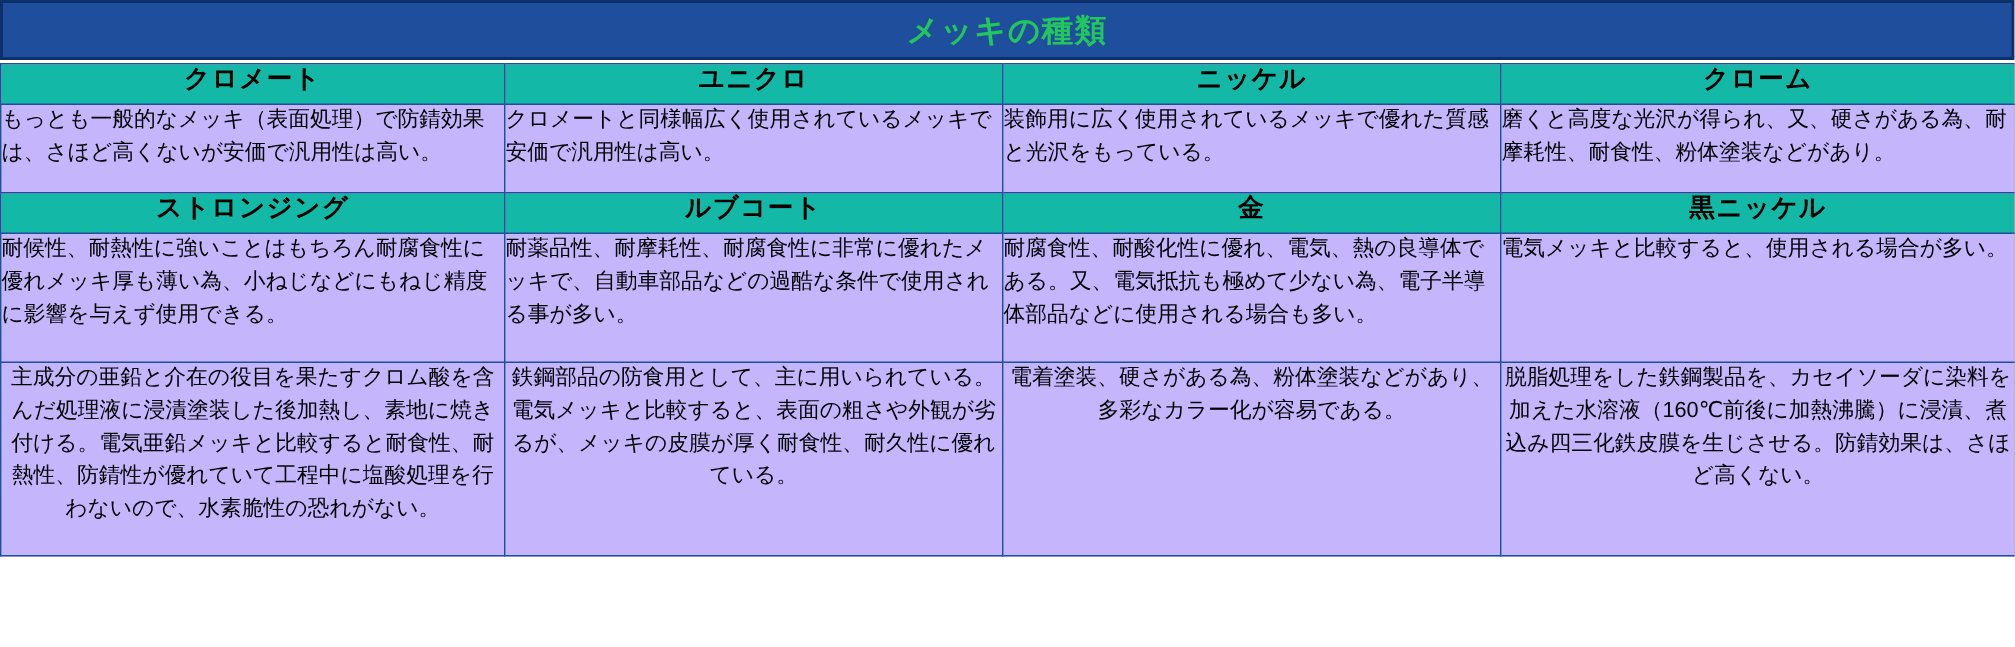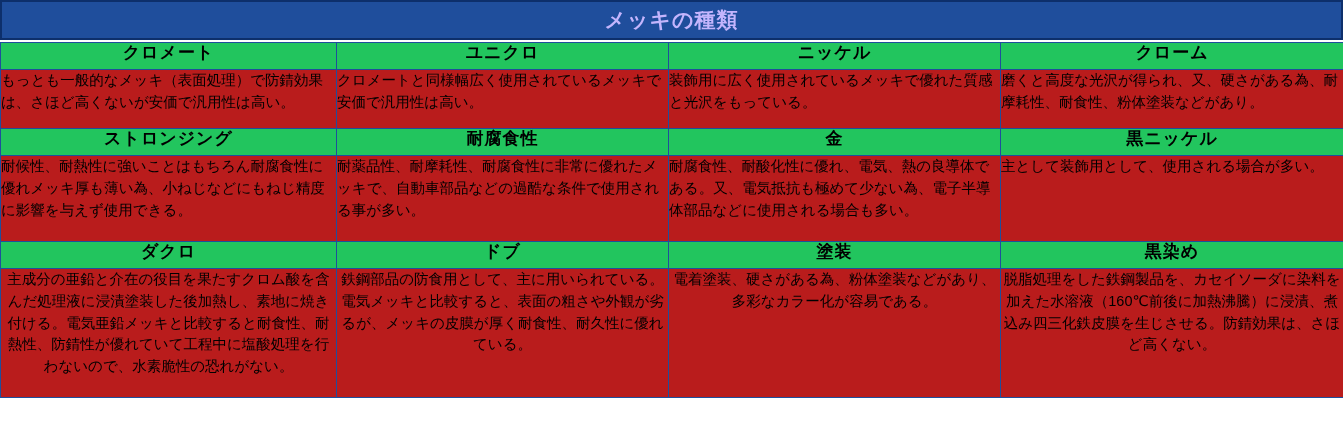--- a/index.html
+++ b/index.html
@@ -27,21 +27,21 @@
     width: 1343px;
     height: 40px;
     background: #1f4e9c;
     border: 2px solid #0d2f6b;
     box-sizing: border-box;
     display: flex;
     align-items: center;
     justify-content: center;
   }
   .title-bar .title-text {
-    color: #c4b5fd;
+    color: #22c55e;
     font-size: 21px;
     font-weight: bold;
     letter-spacing: 1px;
   }
   table.plating {
     position: absolute;
     left: 0;
     top: 42px;
     width: 1343px;
     border-collapse: collapse;
@@ -50,31 +50,31 @@
   table.plating col.c1 { width: 336px; }
   table.plating col.c2 { width: 332px; }
   table.plating col.c3 { width: 332px; }
   table.plating col.c4 { width: 343px; }
   table.plating td {
     border: 1px solid #1f4e9c;
     vertical-align: top;
     padding: 0;
   }
   td.head {
-    background: #22c55e;
+    background: #14b8a6;
     text-align: center;
     font-weight: bold;
     font-size: 17px;
     padding: 5px 4px 6px 4px;
     letter-spacing: 1px;
     line-height: 1.2;
     vertical-align: middle;
   }
   td.body {
-    background: #b91c1c;
+    background: #c4b5fd;
     font-size: 14.5px;
     line-height: 1.5;
     padding: 4px 6px 6px 6px;
     letter-spacing: 0px;
   }
   td.body .cell-text {
     display: block;
     white-space: pre-wrap;
     word-break: break-all;
   }
@@ -116,45 +116,39 @@
         <td class="body">
             <span class="cell-text">装飾用に広く使用されているメッキで優れた質感と光沢をもっている。</span>
           </td>
         <td class="body">
             <span class="cell-text">磨くと高度な光沢が得られ、又、硬さがある為、耐摩耗性、耐食性、粉体塗装などがあり。</span>
           </td>
       </tr>
 
       <tr class="row-h">
         <td class="head">ストロンジング</td>
-        <td class="head">耐腐食性</td>
+        <td class="head">ルブコート</td>
         <td class="head">金</td>
         <td class="head">黒ニッケル</td>
       </tr>
       <tr class="r2">
         <td class="body">
             <span class="cell-text">耐候性、耐熱性に強いことはもちろん耐腐食性に優れメッキ厚も薄い為、小ねじなどにもねじ精度に影響を与えず使用できる。</span>
           </td>
         <td class="body">
             <span class="cell-text">耐薬品性、耐摩耗性、耐腐食性に非常に優れたメッキで、自動車部品などの過酷な条件で使用される事が多い。</span>
           </td>
         <td class="body">
             <span class="cell-text">耐腐食性、耐酸化性に優れ、電気、熱の良導体である。又、電気抵抗も極めて少ない為、電子半導体部品などに使用される場合も多い。</span>
           </td>
         <td class="body">
-            <span class="cell-text">主として装飾用として、使用される場合が多い。</span>
+            <span class="cell-text">電気メッキと比較すると、使用される場合が多い。</span>
           </td>
       </tr>
 
-      <tr class="row-h">
-        <td class="head">ダクロ</td>
-        <td class="head">ドブ</td>
-        <td class="head">塗装</td>
-        <td class="head">黒染め</td>
-      </tr>
       <tr class="r3">
         <td class="body">
             <span class="cell-text">主成分の亜鉛と介在の役目を果たすクロム酸を含んだ処理液に浸漬塗装した後加熱し、素地に焼き付ける。電気亜鉛メッキと比較すると耐食性、耐熱性、防錆性が優れていて工程中に塩酸処理を行わないので、水素脆性の恐れがない。</span>
           </td>
         <td class="body">
             <span class="cell-text">鉄鋼部品の防食用として、主に用いられている。
 電気メッキと比較すると、表面の粗さや外観が劣るが、メッキの皮膜が厚く耐食性、耐久性に優れている。</span>
           </td>
         <td class="body">
             <span class="cell-text">電着塗装、硬さがある為、粉体塗装などがあり、多彩なカラー化が容易である。</span>

